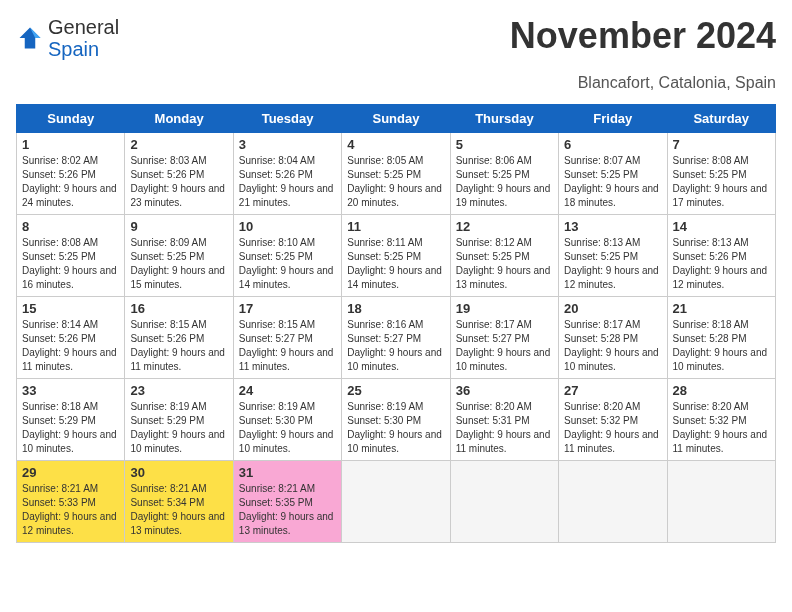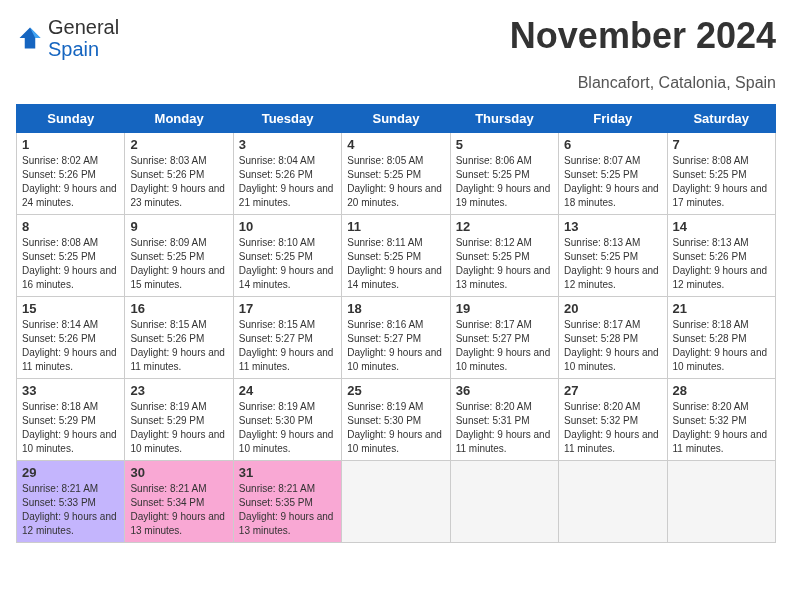--- a/index.html
+++ b/index.html
@@ -234,25 +234,25 @@
         <td>
           <span class="day-num">27</span>
 <div class="cell-info">Sunrise: 8:20 AM<br>Sunset: 5:32 PM<br>Daylight: 9 hours and 11 minutes.</div>
         </td>
         <td>
           <span class="day-num">28</span>
 <div class="cell-info">Sunrise: 8:20 AM<br>Sunset: 5:32 PM<br>Daylight: 9 hours and 11 minutes.</div>
         </td>
       </tr>
       <tr>
-        <td style="background: #c4b5fd;">
+        <td style="background: #fde047;">
           <span class="day-num">29</span>
 <div class="cell-info">Sunrise: 8:21 AM<br>Sunset: 5:33 PM<br>Daylight: 9 hours and 12 minutes.</div>
         </td>
-        <td style="background: #f9a8d4;">
+        <td style="background: #fde047;">
           <span class="day-num">30</span>
 <div class="cell-info">Sunrise: 8:21 AM<br>Sunset: 5:34 PM<br>Daylight: 9 hours and 13 minutes.</div>
         </td>
         <td style="background: #f9a8d4;">
           <span class="day-num">31</span>
 <div class="cell-info">Sunrise: 8:21 AM<br>Sunset: 5:35 PM<br>Daylight: 9 hours and 13 minutes.</div>
         </td>
         <td class="empty" style="background: rgb(245, 245, 245);"></td>
         <td class="empty" style="background: rgb(245, 245, 245);"></td>
         <td class="empty" style="background: rgb(245, 245, 245);"></td>

